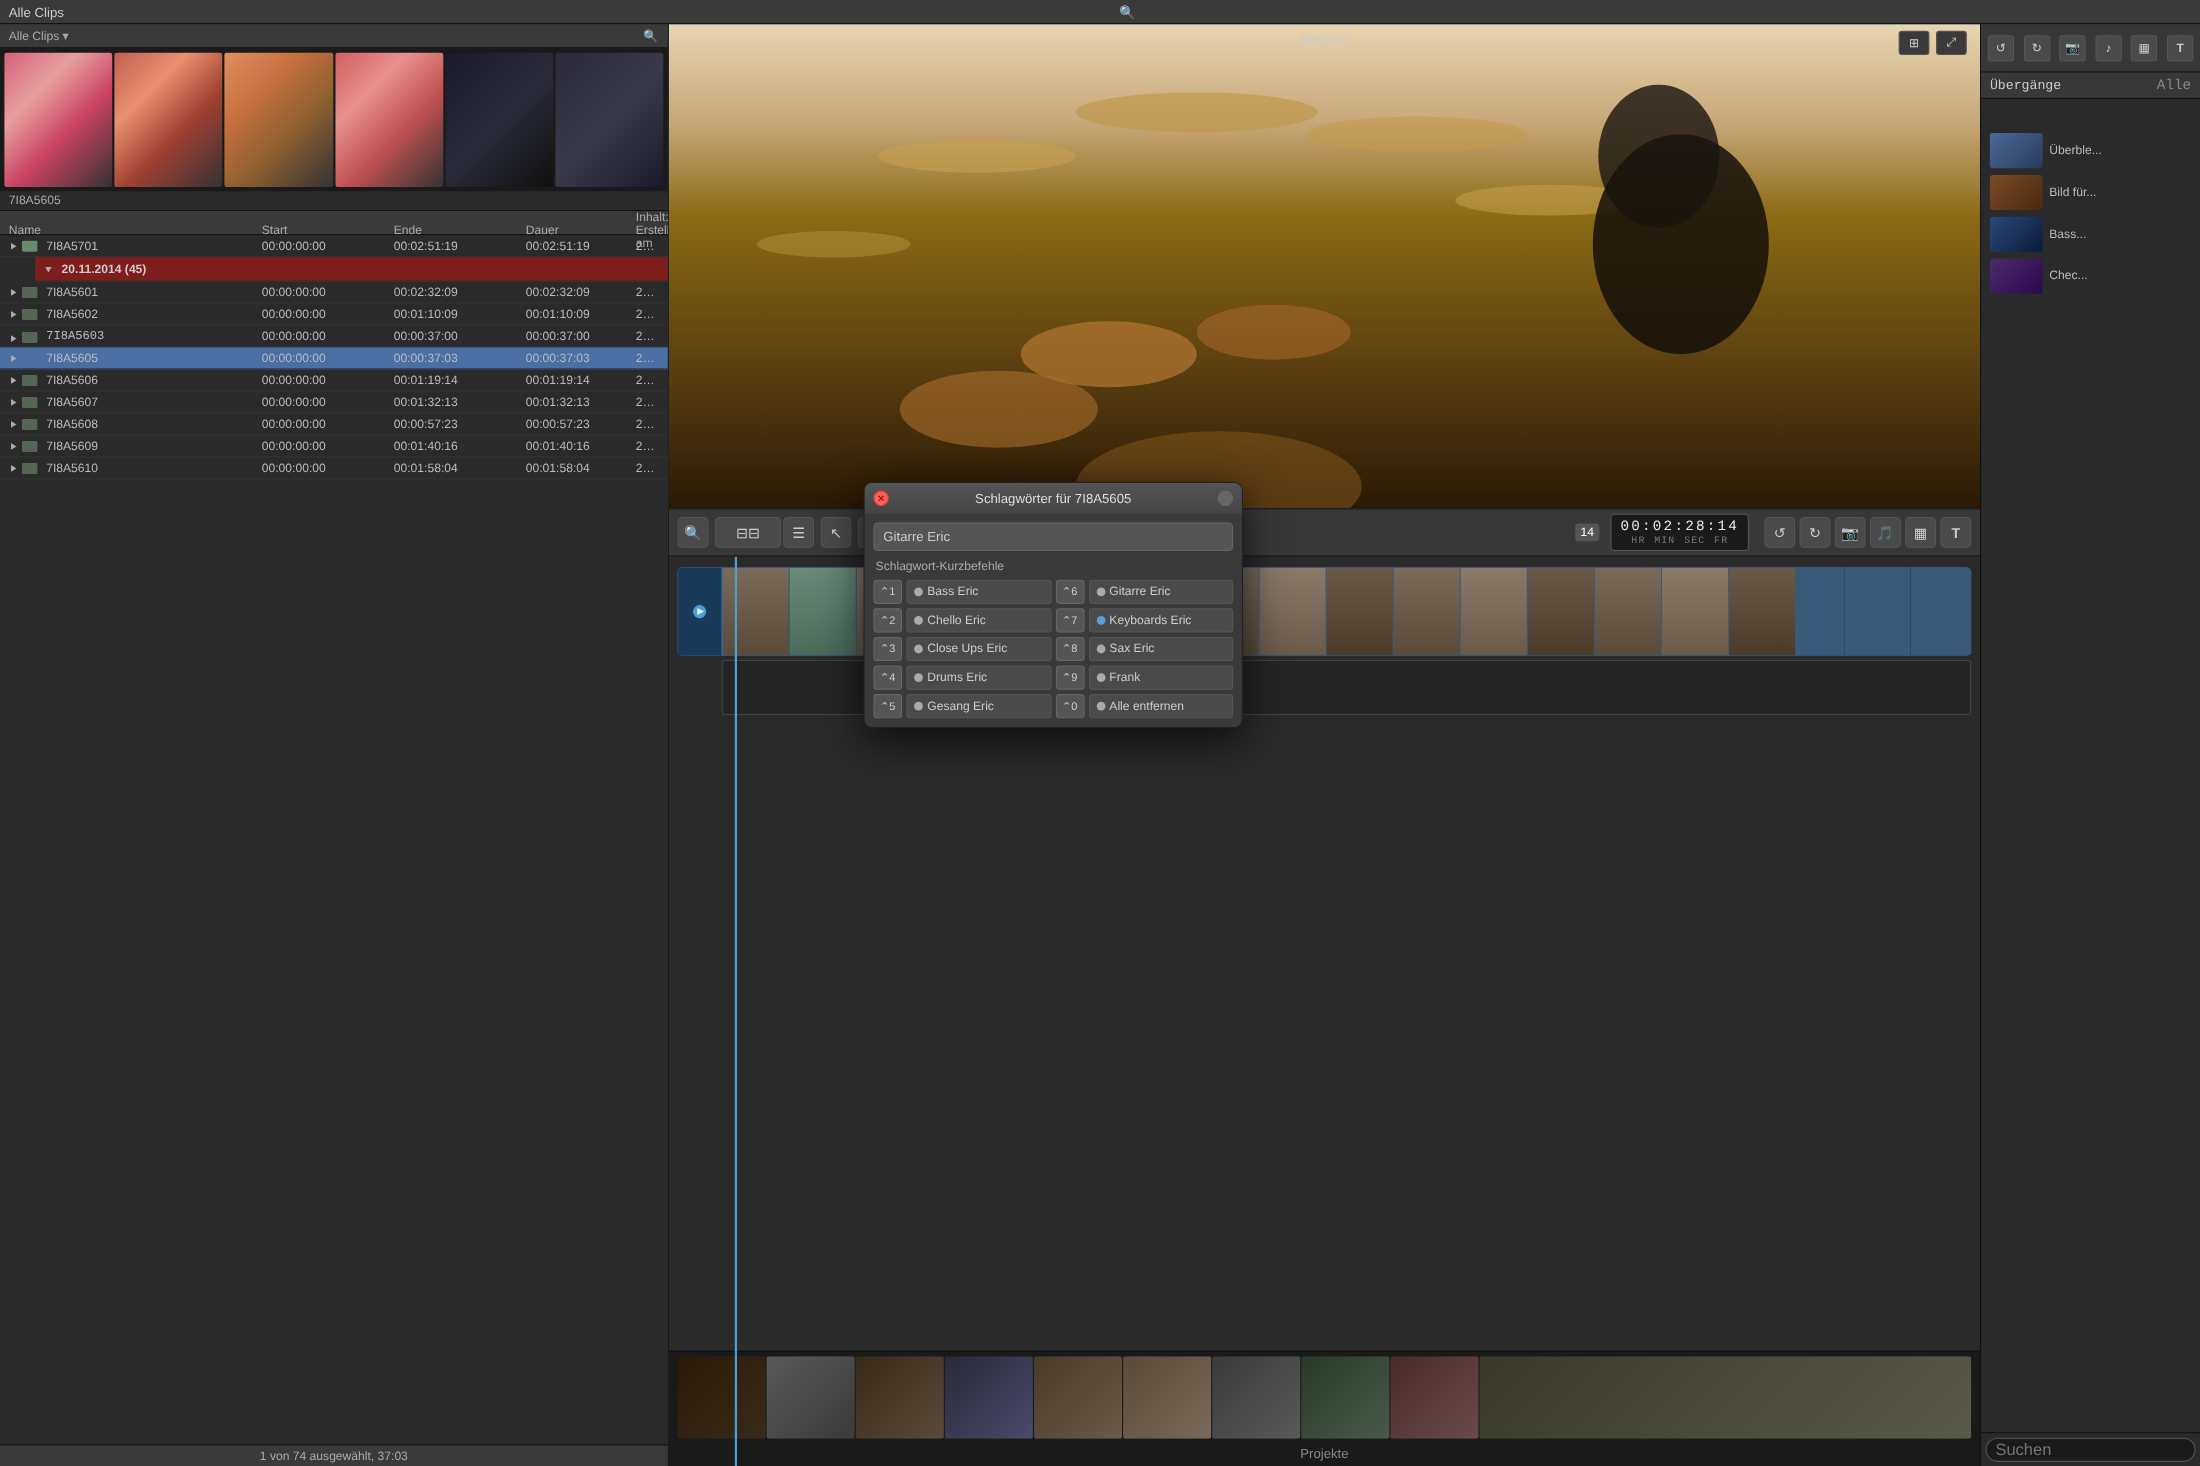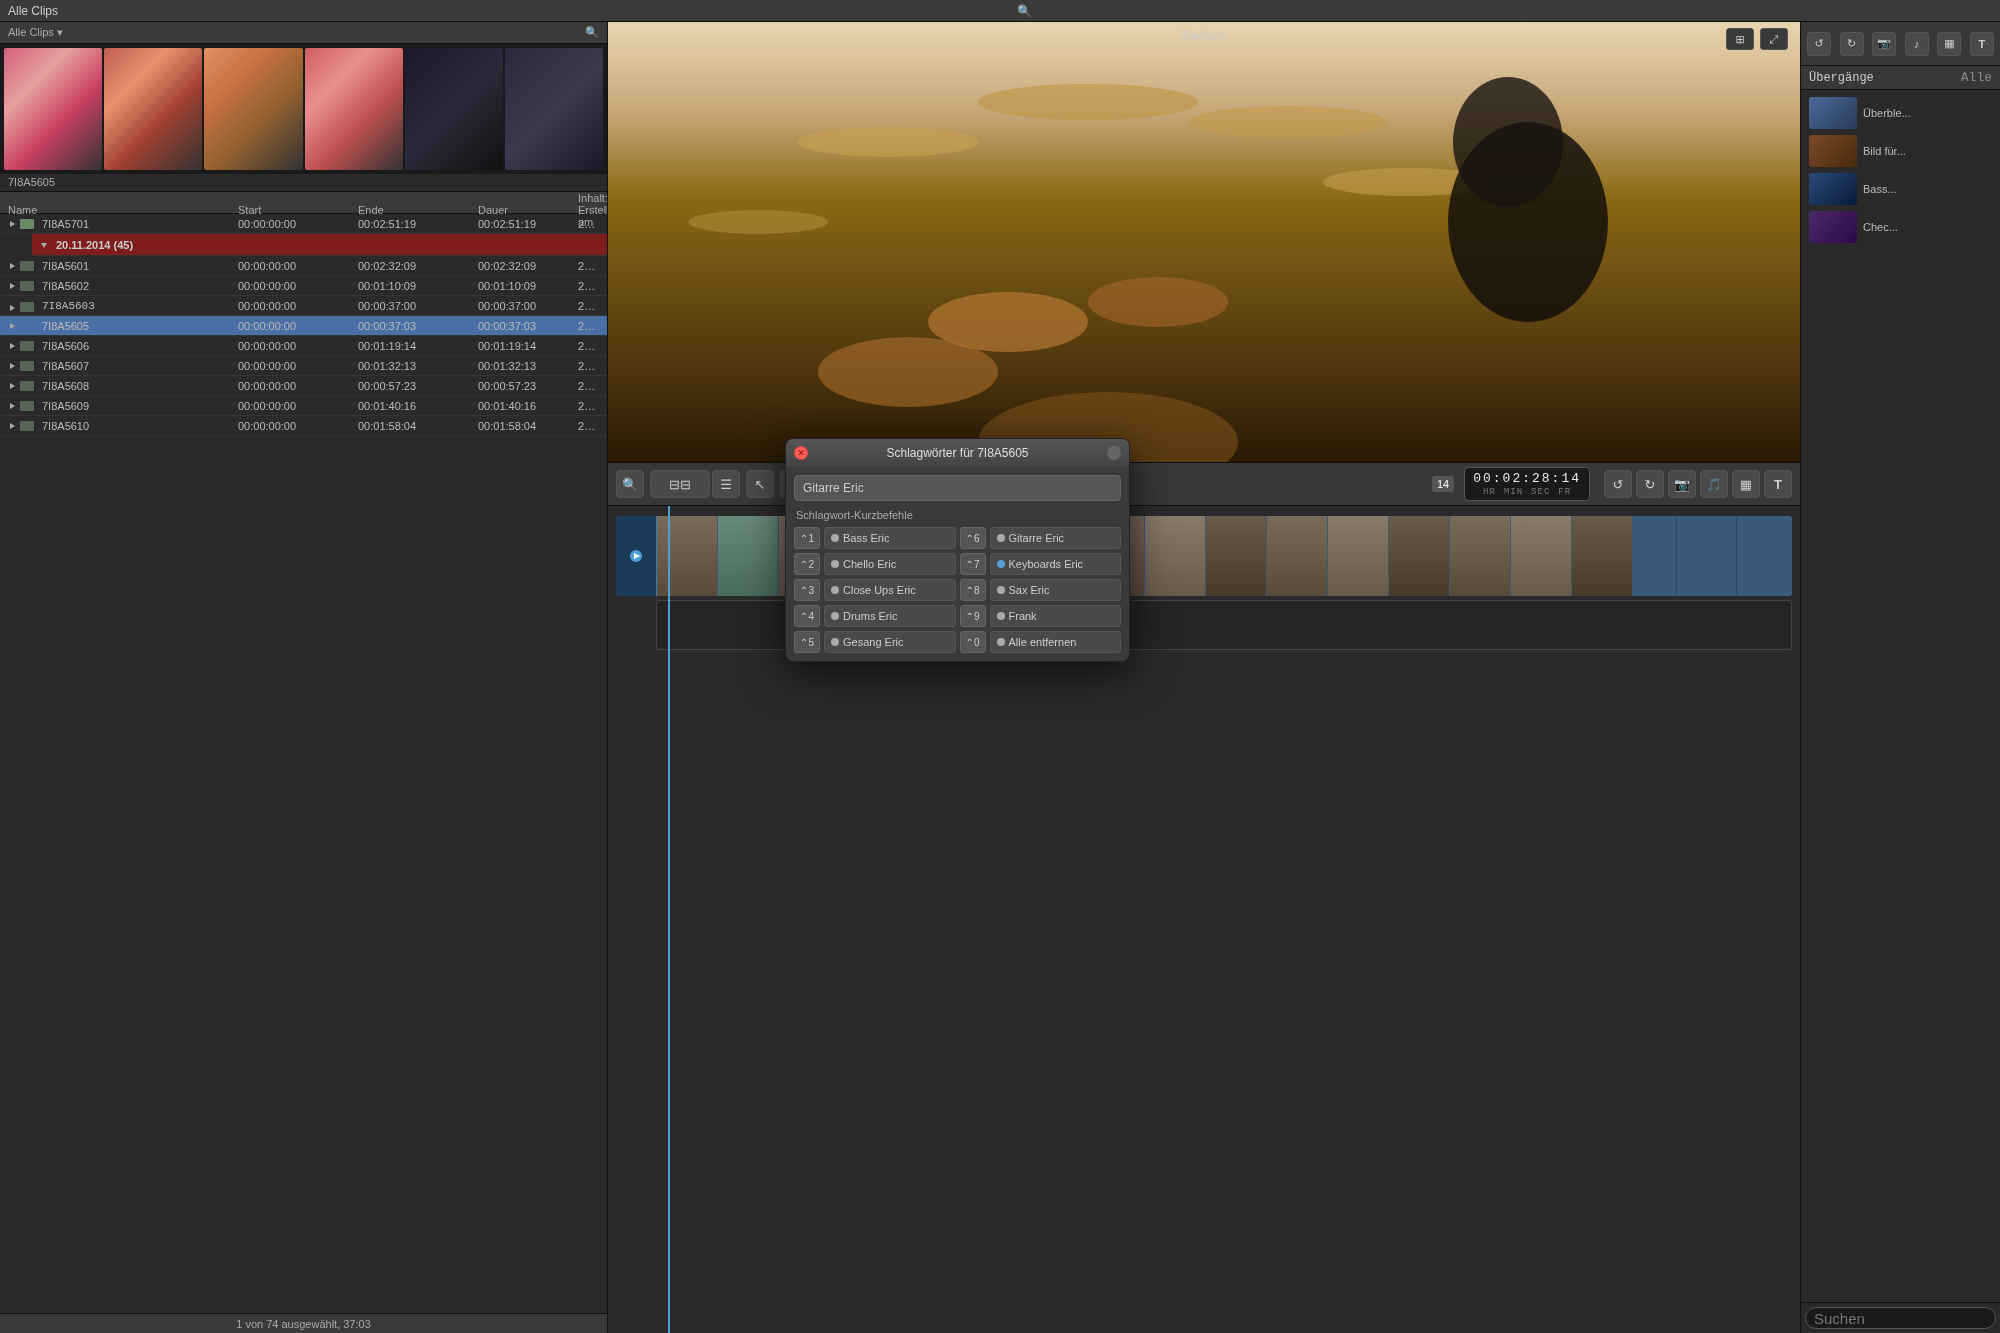--- a/index.html
+++ b/index.html
@@ -296,20 +296,21 @@
     }
     .transitions-all {
       font-size: 13px;
       color: #888;
       margin-left: auto;
     }
     .transitions-list {
       flex: 1;
       overflow-y: auto;
       padding: 4px;
+      margin-top: 24px;
     }
     .transition-item {
       display: flex;
       align-items: center;
       gap: 6px;
       padding: 3px 4px;
       cursor: pointer;
       border-radius: 3px;
     }
     .transition-thumb {
@@ -736,20 +737,35 @@
             <div style="width:60px;height:100%;background:linear-gradient(180deg,#6a5a4a 0%,#4a3a2a 100%);"></div>
             <div style="width:60px;height:100%;background:linear-gradient(180deg,#7a6a5a 0%,#5a4a3a 100%);"></div>
             <div style="width:60px;height:100%;background:linear-gradient(180deg,#8a7a6a 0%,#6a5a4a 100%);"></div>
             <div style="width:60px;height:100%;background:linear-gradient(180deg,#6a5a4a 0%,#4a3a2a 100%);"></div>
           </div>
         </div>
       </div>
 
       <div class="timeline-track-lower" style="margin-left:48px;margin-right:8px;background:#252525;border:1px solid #444;height:50px;margin-top:4px;border-radius:3px;"></div>
 
+      <div style="position:absolute;bottom:0;left:0;right:0;height:105px;background:#1a1a1a;border-top:1px solid #111;">
+        <div style="display:flex;height:75px;gap:1px;overflow:hidden;margin:4px 8px;">
+          <div style="width:80px;height:100%;background:linear-gradient(135deg,#2a1a0a 0%,#3a2a1a 100%);border-radius:2px;"></div>
+          <div style="width:80px;height:100%;background:linear-gradient(135deg,#5a5a5a 0%,#3a3a3a 100%);border-radius:2px;"></div>
+          <div style="width:80px;height:100%;background:linear-gradient(135deg,#3a2a1a 0%,#5a4a3a 100%);border-radius:2px;"></div>
+          <div style="width:80px;height:100%;background:linear-gradient(135deg,#2a2a3a 0%,#4a4a6a 100%);border-radius:2px;"></div>
+          <div style="width:80px;height:100%;background:linear-gradient(135deg,#4a3a2a 0%,#6a5a4a 100%);border-radius:2px;"></div>
+          <div style="width:80px;height:100%;background:linear-gradient(135deg,#5a4a3a 0%,#7a6a5a 100%);border-radius:2px;"></div>
+          <div style="width:80px;height:100%;background:linear-gradient(135deg,#3a3a3a 0%,#5a5a5a 100%);border-radius:2px;"></div>
+          <div style="width:80px;height:100%;background:linear-gradient(135deg,#2a3a2a 0%,#4a5a4a 100%);border-radius:2px;"></div>
+          <div style="width:80px;height:100%;background:linear-gradient(135deg,#4a2a2a 0%,#6a4a4a 100%);border-radius:2px;"></div>
+          <div style="flex:1;height:100%;background:linear-gradient(135deg,#3a3a2a 0%,#5a5a4a 100%);border-radius:2px;"></div>
+        </div>
+        <div style="text-align:center;font-size:12px;color:#888;padding-top:2px;">Projekte</div>
+      </div>
     </div>
   </div>
 
   <div class="right-panel">
     <div class="right-toolbar">
       <div class="right-tool-btn">↺</div>
       <div class="right-tool-btn">↻</div>
       <div class="right-tool-btn">📷</div>
       <div class="right-tool-btn">♪</div>
       <div class="right-tool-btn">▦</div>

